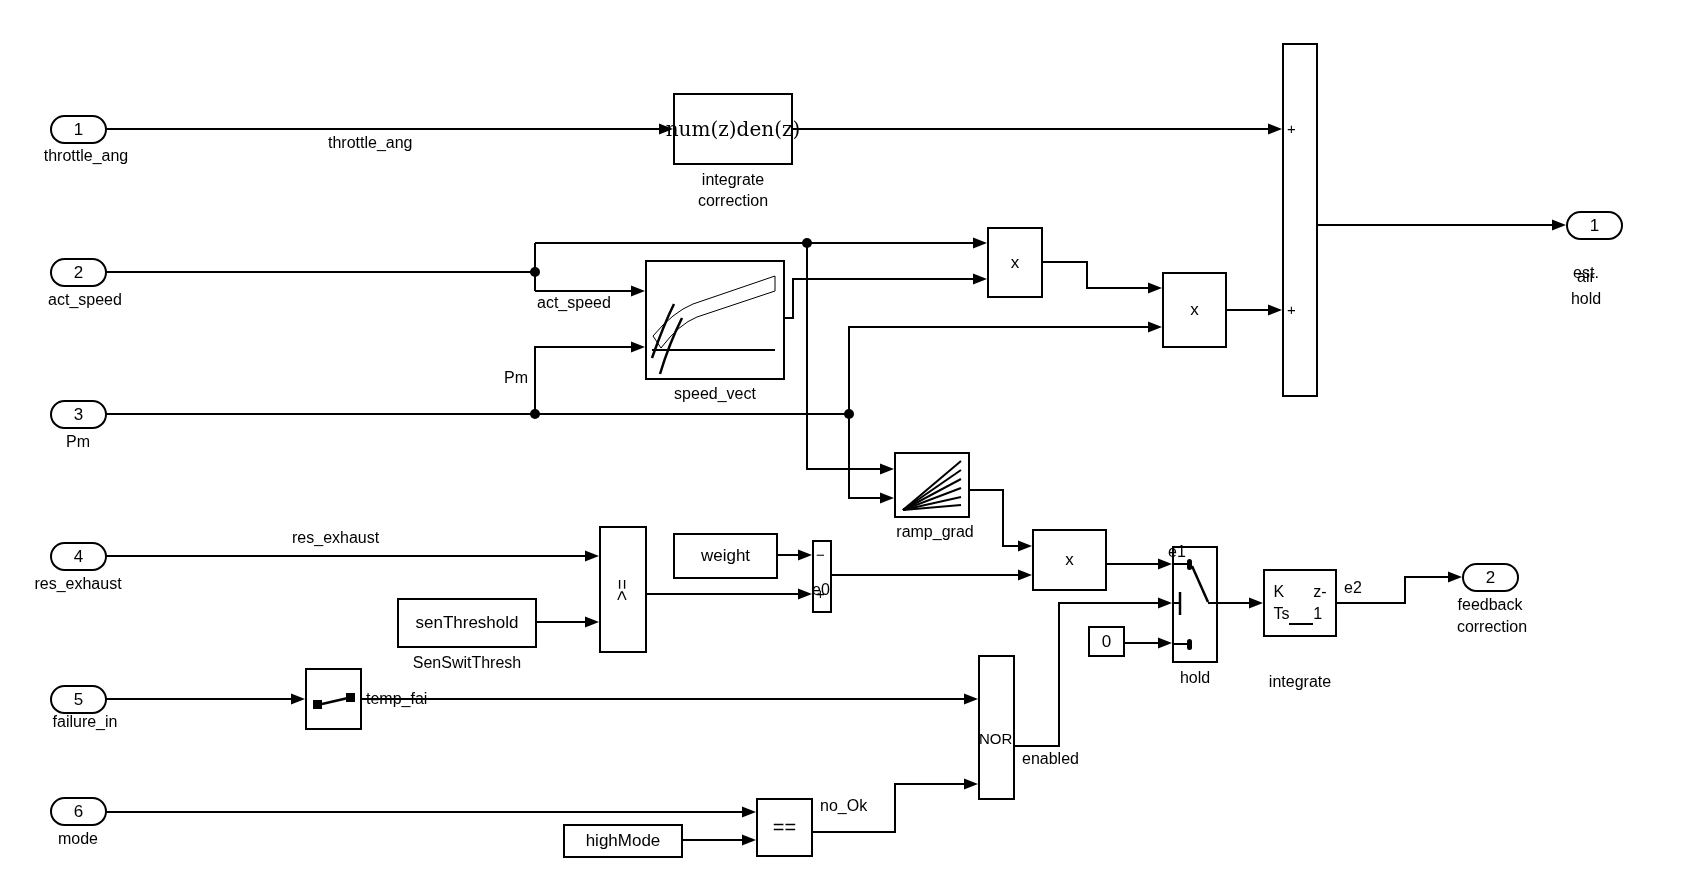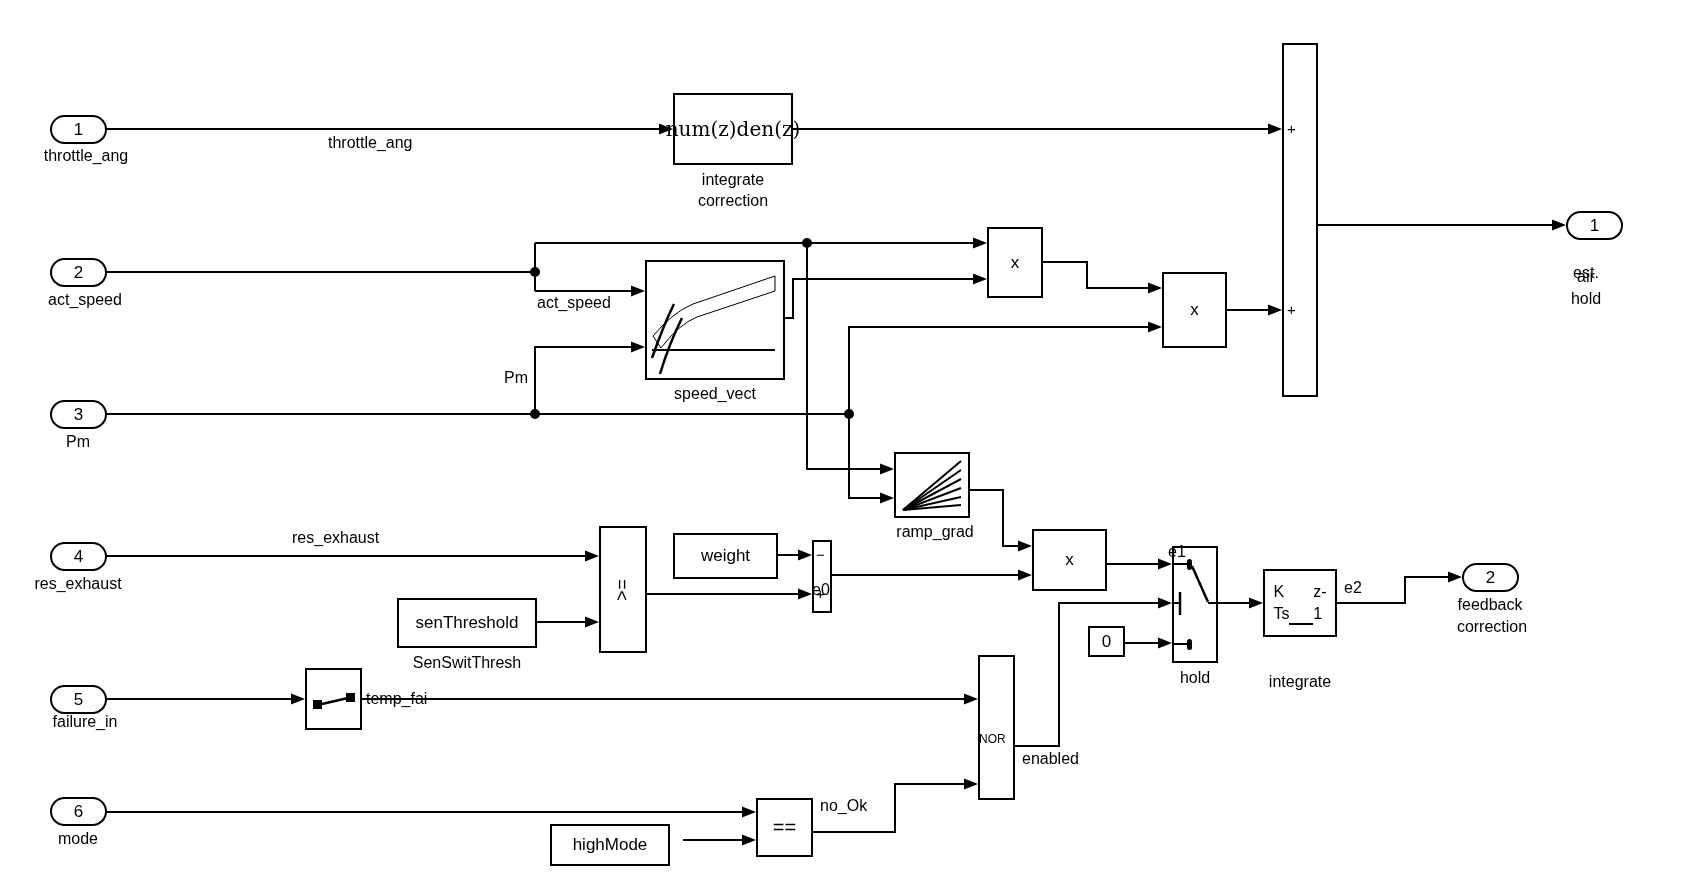--- a/index.html
+++ b/index.html
@@ -225,30 +225,30 @@
   <svg class="icon-svg" width="53" height="58" viewBox="0 0 53 58">
     <rect x="6" y="4" width="9" height="9" stroke-width="2" fill="#fff"></rect>
     <rect x="6" y="17" width="9" height="9" stroke-width="2" fill="#fff"></rect>
     <rect x="6" y="30" width="9" height="9" stroke-width="2" fill="#000"></rect>
     <rect x="6" y="43" width="9" height="9" stroke-width="2" fill="#fff"></rect>
     <line x1="15" y1="34" x2="41" y2="28" stroke-width="2.5"></line>
     <rect x="39" y="23" width="9" height="9" fill="#000" stroke="none"></rect>
   </svg>
 </div>
 
-<div class="blk" style="left:550px;top:824px;width:120px;height:42px">
+<div class="blk" style="left:563px;top:824px;width:120px;height:34px">
     <span>highMode</span>
   </div>
 
 <div class="blk" style="left:756px;top:798px;width:57px;height:59px;font-size:20px">
     <span>==</span>
   </div>
 
 <div class="blk" style="left:978px;top:655px;width:37px;height:145px"></div>
-<div class="lbl" style="left:979px;top:729px;font-size:12px">NOR</div>
+<div class="lbl" style="left:979px;top:729px;font-size:15px">NOR</div>
 
 <div class="blk" style="left:1088px;top:626px;width:37px;height:31px">
     <span>0</span>
   </div>
 
 <div class="blk" style="left:1032px;top:529px;width:75px;height:62px">
     <span>x</span>
   </div>
 
 <div class="blk" style="left:1172px;top:546px;width:46px;height:117px">

